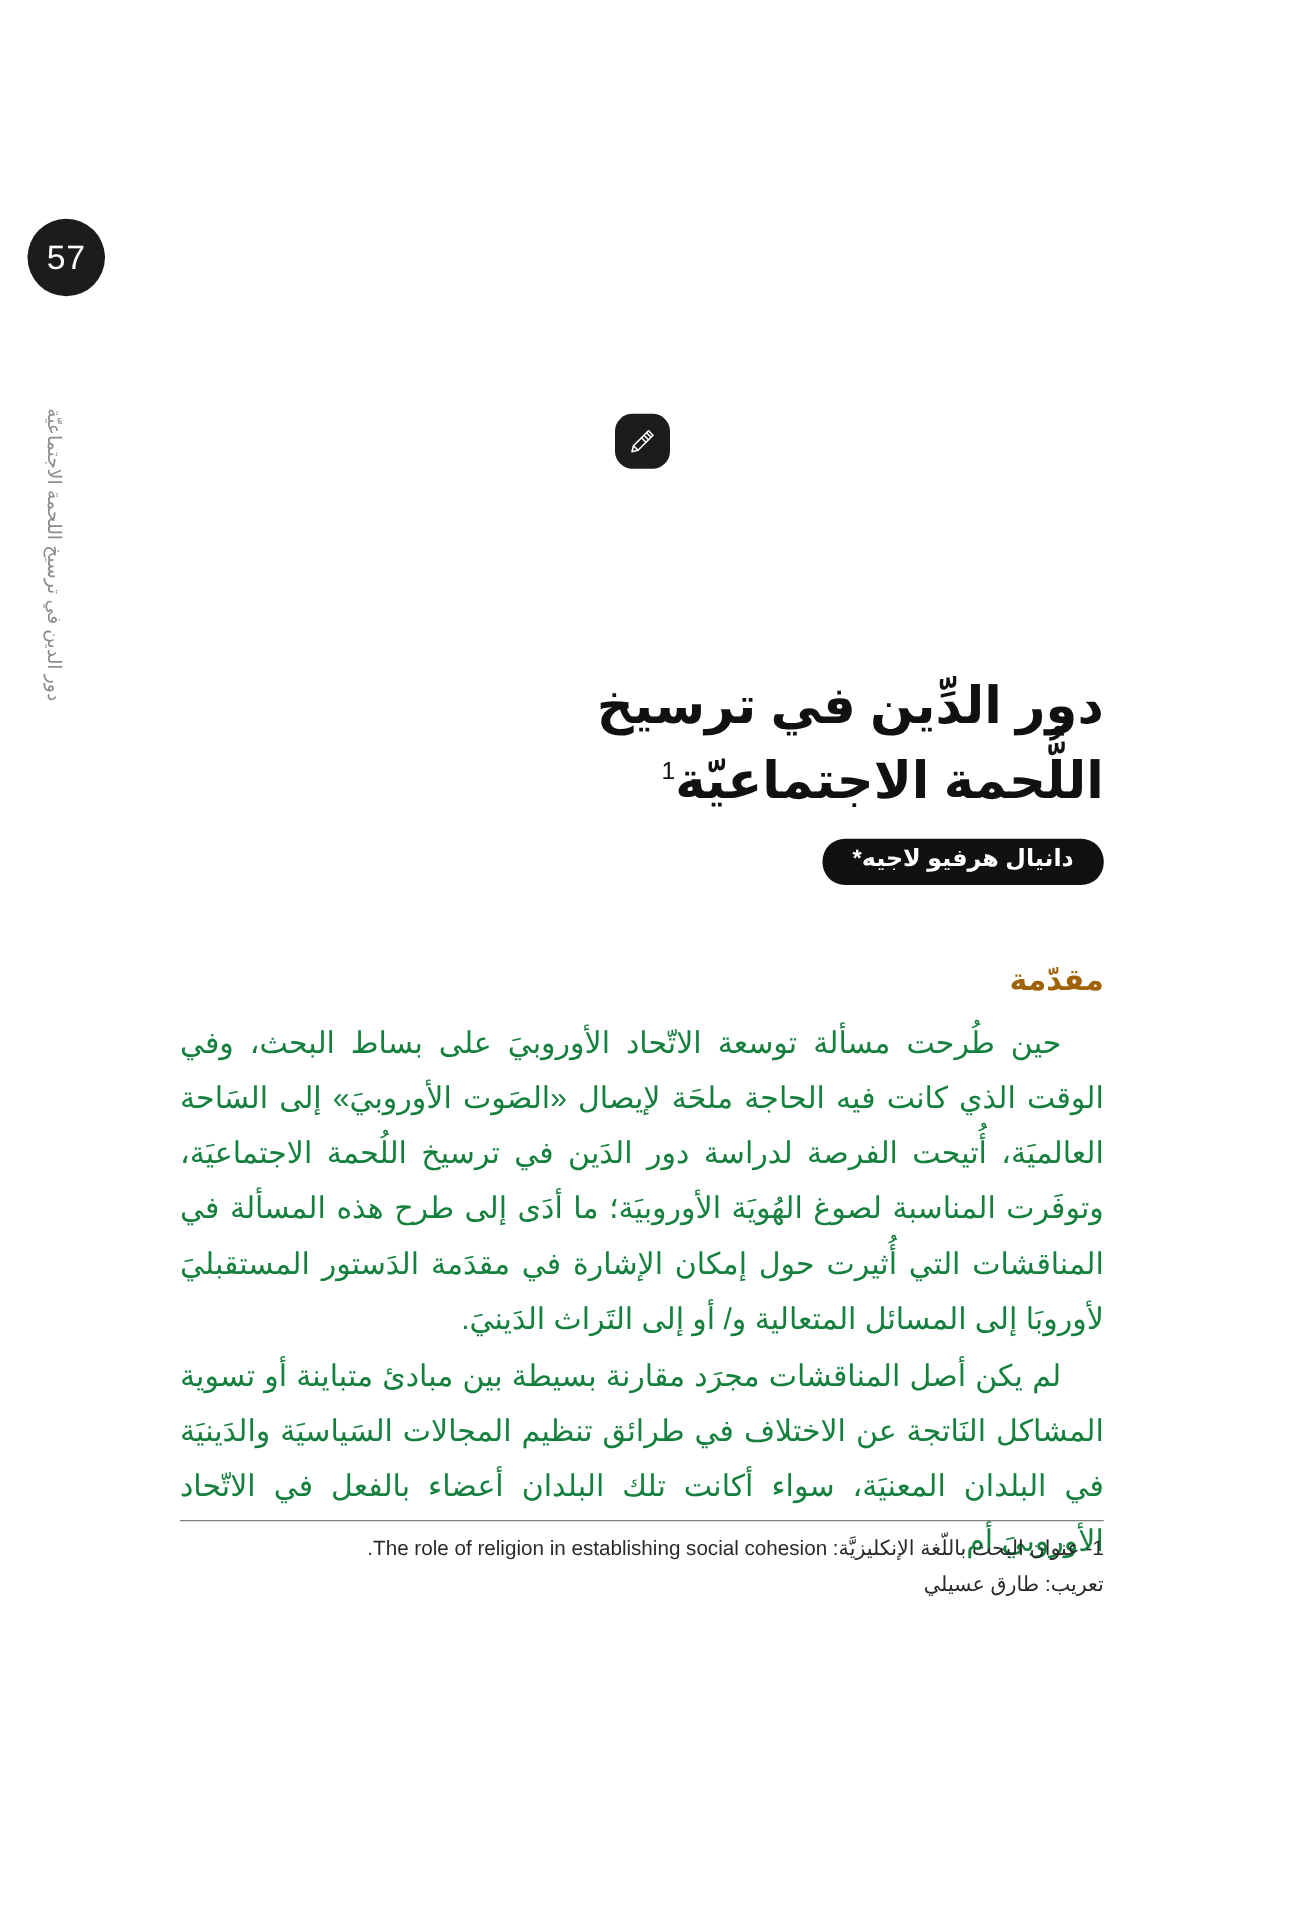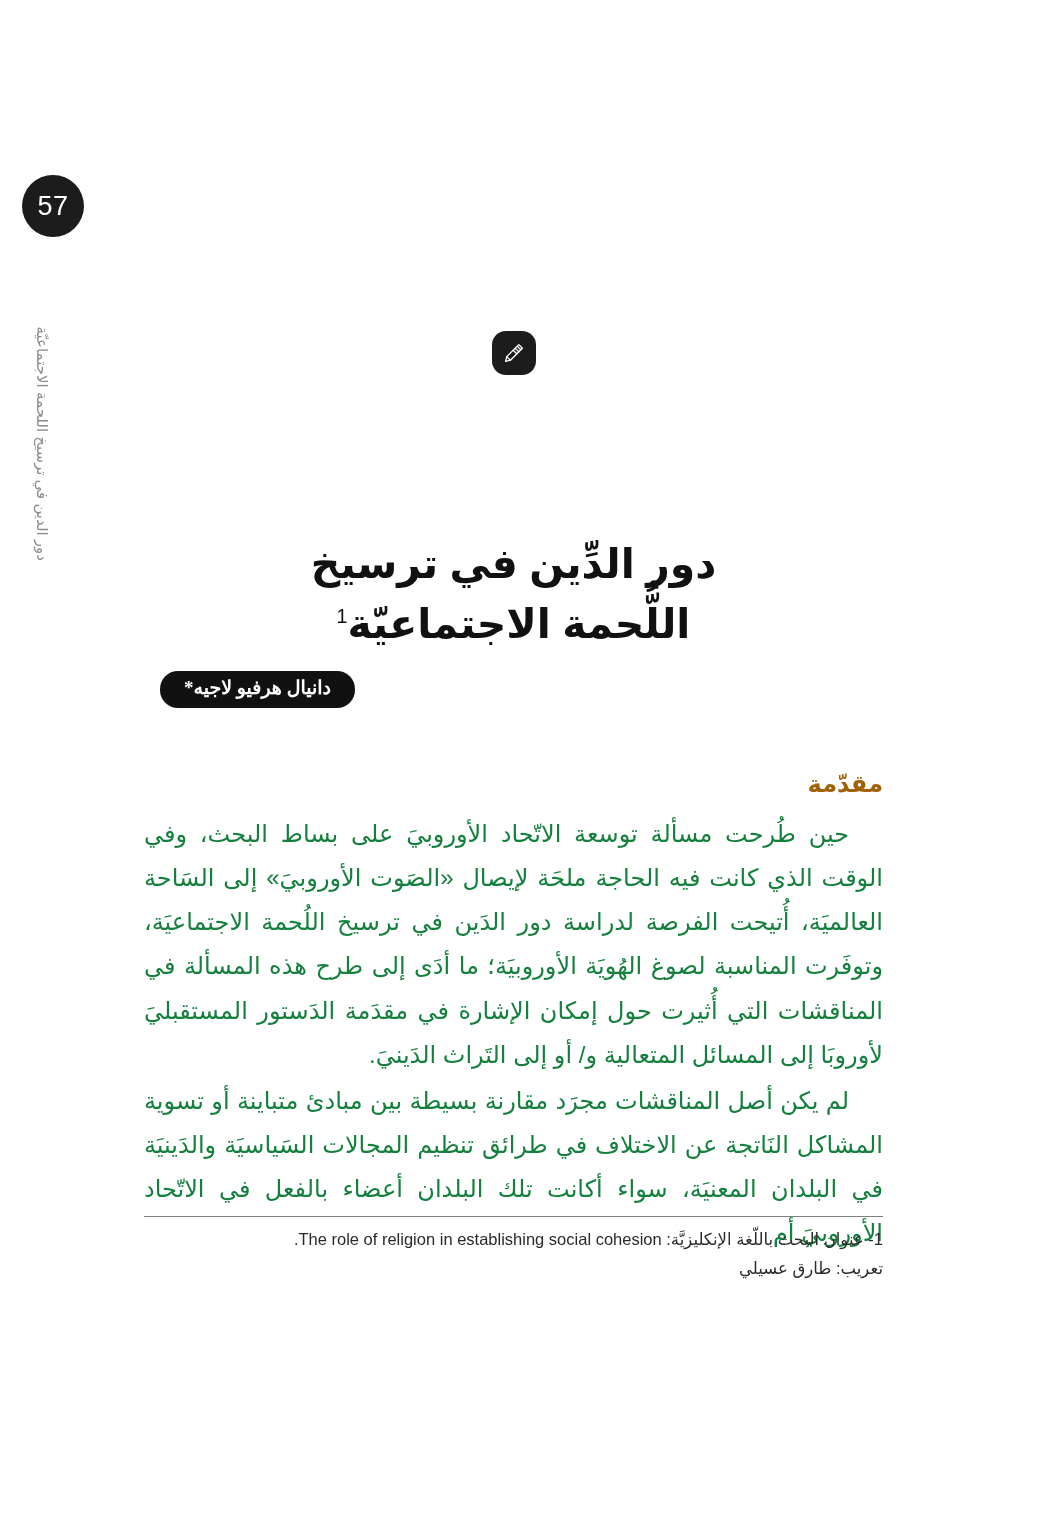--- a/index.html
+++ b/index.html
@@ -79,40 +79,38 @@
     align-items: center;
     justify-content: center;
   }
   #pencil-badge svg { display: block; }
 
   #article-title {
     position: absolute;
     top: 508px;
     right: 0;
     left: 0;
-    text-align: center;
     font-size: 41px;
     font-weight: 700;
     line-height: 1.45;
     color: #111111;
     direction: rtl;
   }
   #article-title .fn-sup {
     font-size: 0.48em;
     vertical-align: super;
     font-weight: 400;
   }
 
   #author-badge-wrap {
     position: absolute;
     top: 671px;
     right: 0;
-    left: 16px;
-    text-align: left;
-    font-family: Liberation Serif, serif;
+    left: 0;
+    text-align: right;
   }
   #author-badge {
     display: inline-block;
     background: #111111;
     color: #ffffff;
     border-radius: 18px;
     padding: 6px 24px 8px 24px;
     font-size: 19px;
     font-weight: 700;
     line-height: 1.2;

